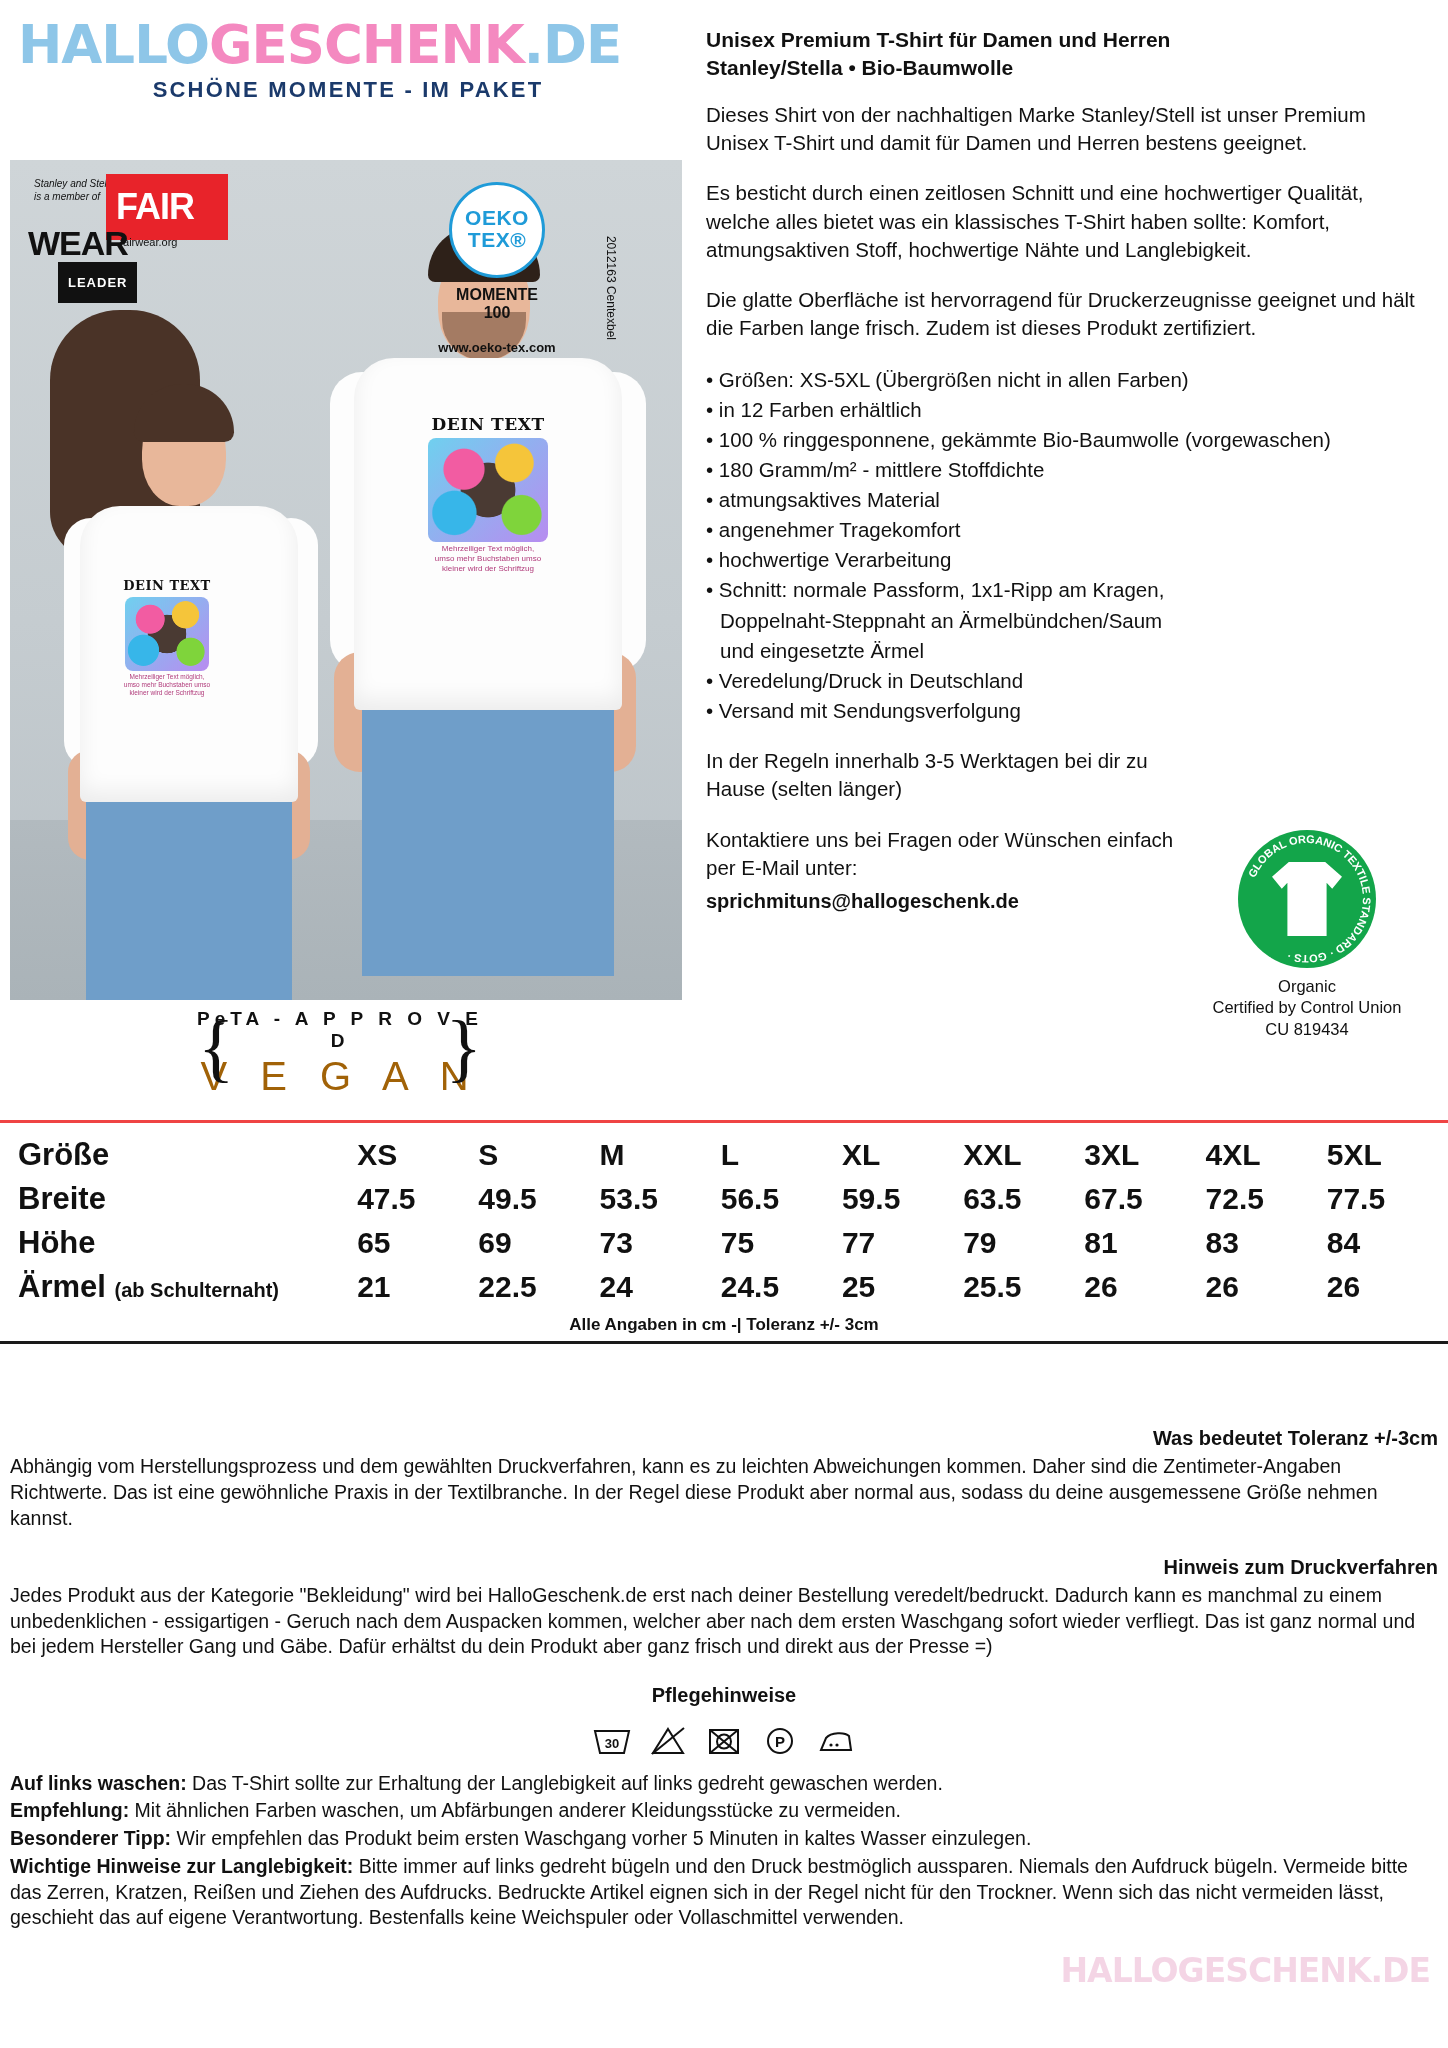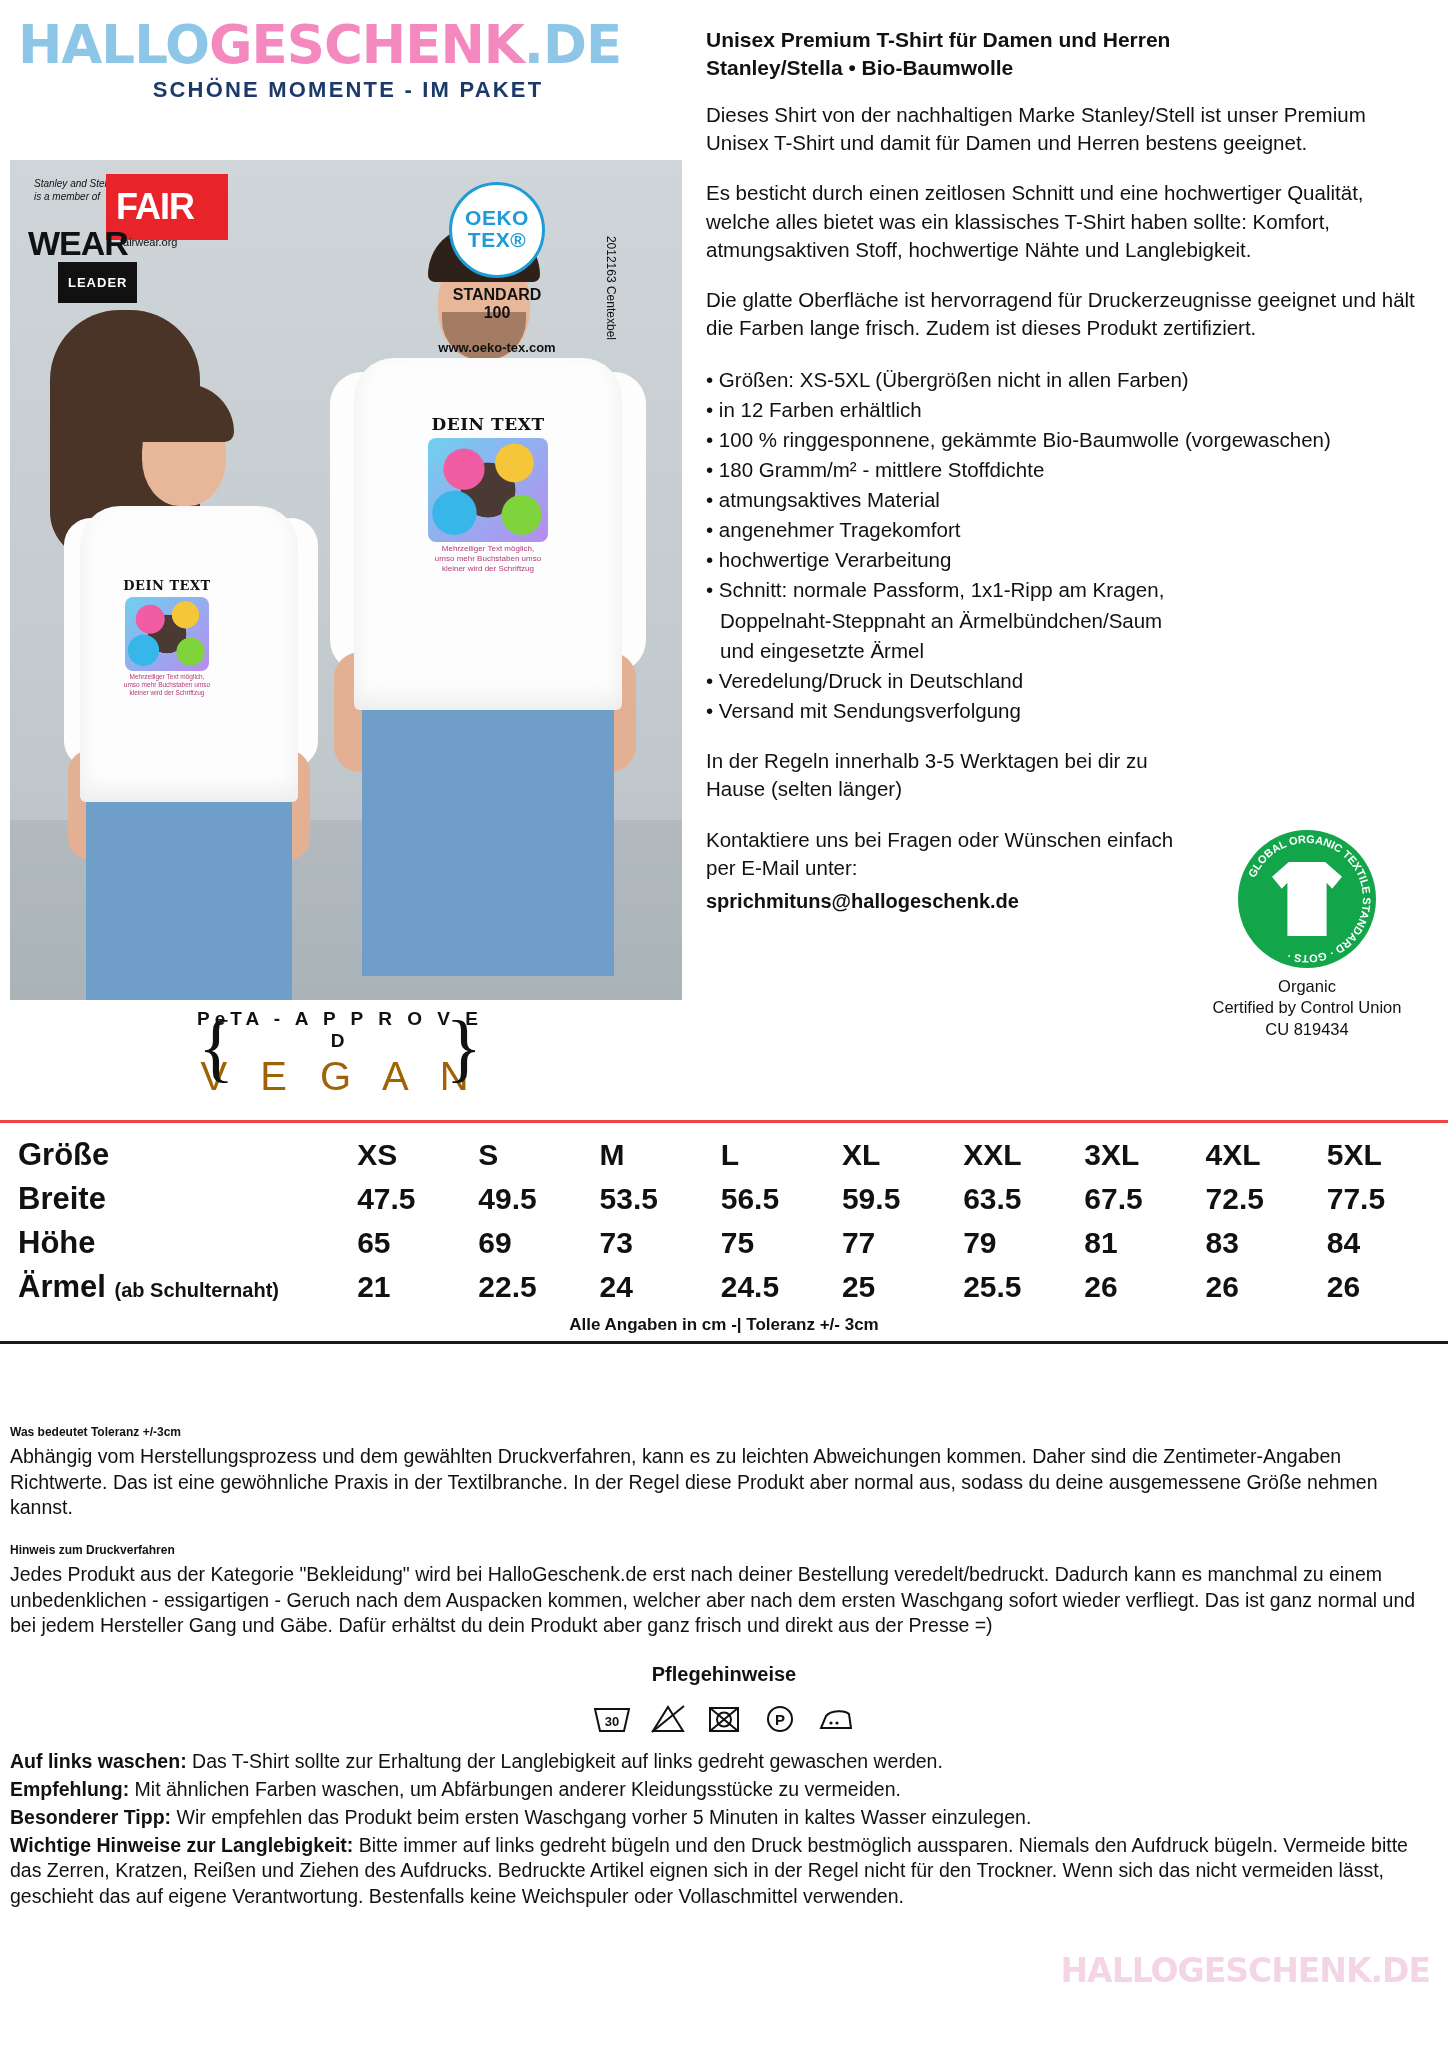--- a/index.html
+++ b/index.html
@@ -131,21 +131,21 @@
   .sizes { position:absolute; left:0; top:1120px; width:1448px; border-top:3px solid #ef4444; border-bottom:3px solid #1a1a1a; padding:10px 0 6px; }
   .sizes table { width:1448px; border-collapse:collapse; }
   .sizes td { font-size:30px; font-weight:bold; padding:4px 0; }
   .sizes td.lbl { width:330px; padding-left:18px; font-size:31px; }
   .sizes td.val { width:112px; text-align:left; }
   .sizes .small { font-size:20px; font-weight:bold; }
   .sizes .note { text-align:center; font-size:17px; font-weight:bold; padding-top:6px; }
 
   
   .bottom { position:absolute; left:10px; top:1425px; width:1428px; font-size:19.5px; line-height:1.32; }
-  .bottom h3 { font-size:12px; margin:0 0 3px 0; font-weight:bold;}
+  .bottom h3 { font-size:20px; margin:0 0 3px 0; font-weight:bold;text-align:right;}
   .bottom p { margin:0 0 22px 0; }
   .care-head { display:flex; align-items:center; gap:14px; margin:6px 0 12px;flex-direction:column; }
   .care-head .t { font-size:20px; font-weight:bold; }
   .care-icons { display:flex; gap:14px; align-items:center; }
   .ci { width:42px; height:36px; position:relative; }
   .ci svg { display:block; }
   .notes div { margin-bottom:2px; }
   .notes b { font-weight:bold; }
 
   .wm { position:absolute; right:18px; bottom:58px; font-size:33px; font-weight:bold; letter-spacing:-1px; opacity:.28; color:#d96aa5; font-family:"DejaVu Sans", sans-serif; }
@@ -207,21 +207,21 @@
       <div class="fw-red"><span>FAIR</span></div>
       <div class="fw-wear">WEAR</div>
       <div class="fw-url">fairwear.org</div>
       <div class="fw-leader">LEADER</div>
     </div>
 
     <div class="oeko">
       <div class="circ">
         <b><span>OEKO</span><br><span>TEX®</span></b>
       </div>
-      <div class="std">STANDARD</div>
+      <div class="std">MOMENTE</div>
       <div class="hundred">100</div>
       <div class="www">www.oeko-tex.com</div>
     </div>
     <div class="oeko-side">2012163   Centexbel</div>
   </div>
 
   <div class="vegan">
     <div class="brace-l">{</div>
     <div class="brace-r">}</div>
     <div class="row" style="margin-top:8px">PeTA - A P P R O V E D</div>

